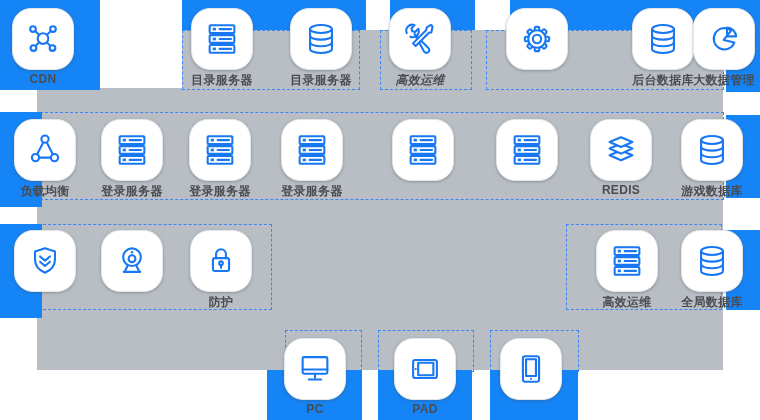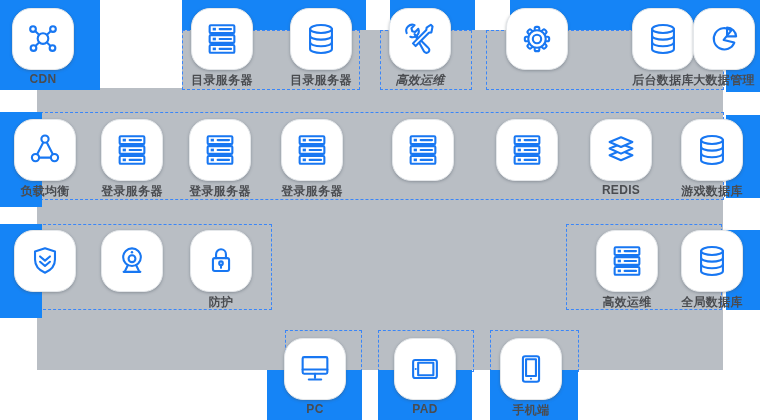--- a/index.html
+++ b/index.html
@@ -335,14 +335,13 @@
       </svg>
     </div>
   <span class="lbl">PAD</span>
 </div>
 <div class="node" style="left:493px;top:338px;">
   <div class="tile">
       <svg class="ic">
         <use href="#sym-phone"></use>
       </svg>
     </div>
-  <span class="lbl">手机端</span>
 </div>
 
 </body></html>

